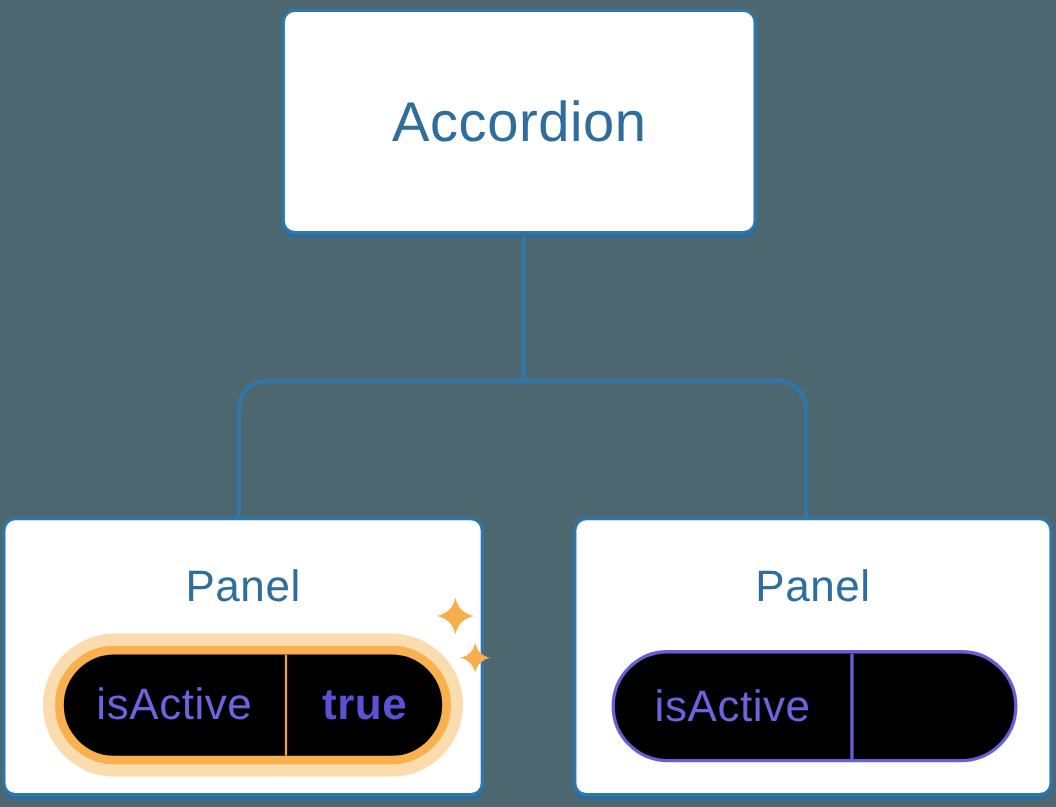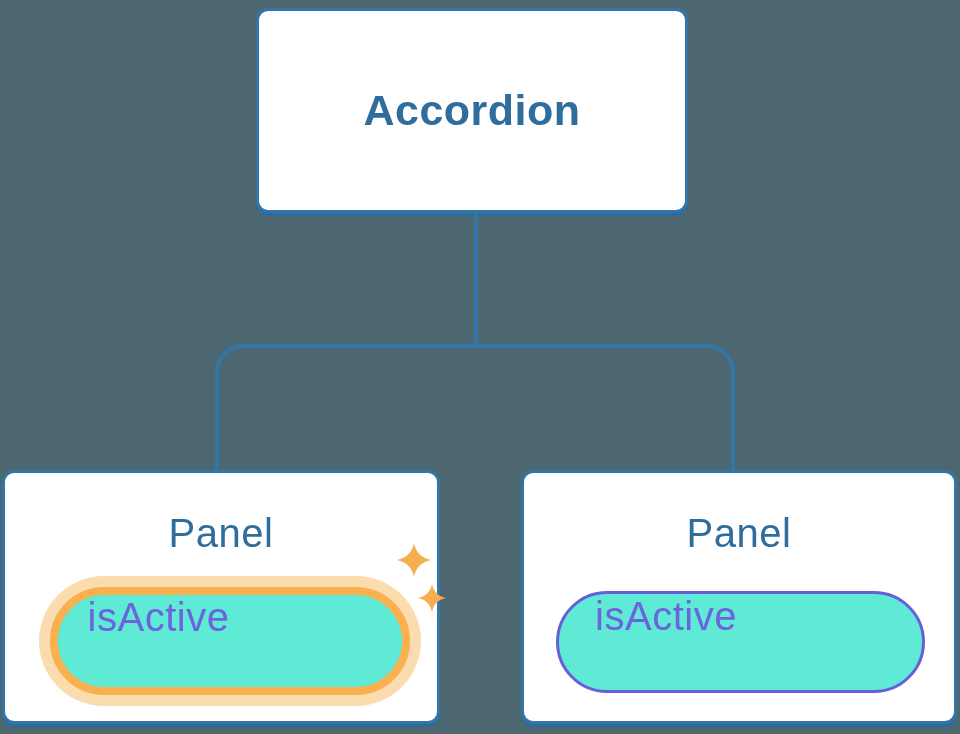--- a/index.html
+++ b/index.html
@@ -33,21 +33,21 @@
     border:3px solid var(--connector);
     border-radius:12px;
     box-shadow:0 3px 0 var(--connector-shadow);
   }
   .accordion-node {
     left:256px; top:8px; width:432px; height:205px;
     display:flex; align-items:center; justify-content:center;
   }
   .node-title {
     color:var(--node-title);
-    font-size:43px; font-weight:700; letter-spacing:0.5px;
+    font-size:51px; font-weight:400; letter-spacing:0.5px;
   }
 
   
   .stem {
     position:absolute; left:474px; top:214px;
     width:4px; height:134px;
     background:var(--connector);
   }
   .branch {
     position:absolute; left:215px; top:344px;
@@ -67,23 +67,22 @@
     text-align:center;
     color:var(--node-title);
     font-size:40px; font-weight:500; letter-spacing:0.5px;
   }
 
   
   .pill {
     position:absolute;
     display:flex; align-items:stretch;
     border-radius:999px;
-    background:#5eead4;
+    background:#000000;
     overflow:hidden;
-    flex-direction:column;
   }
   .pill-active {
     left:45px; top:114px; width:360px; height:108px;
     border:8px solid var(--highlight-ring);
     box-shadow:0 0 0 11px var(--highlight-halo);
   }
   .pill-inactive {
     left:32px; top:118px; width:369px; height:102px;
     border:3px solid var(--state-border-inactive);
   }
@@ -118,20 +117,21 @@
 
   <div class="stem"></div>
   <div class="branch"></div>
 
   <div class="node panel panel-left">
     <div class="panel-title">Panel</div>
 
     <div class="pill pill-active">
       <div class="cell cell-key">isActive</div>
       <div class="divider-orange"></div>
+      <div class="cell cell-value active">true</div>
     </div>
 
     <svg class="sparkles" width="56" height="76" viewBox="0 0 56 76" aria-hidden="true">
       <path d="M20 3 C22 12.5 27.5 18 37 20 C27.5 22 22 27.5 20 37 C18 27.5 12.5 22 3 20 C12.5 18 18 12.5 20 3 Z"></path>
       <path d="M38 44 C39.7 51.8 44.2 56.3 52 58 C44.2 59.7 39.7 64.2 38 72 C36.3 64.2 31.8 59.7 24 58 C31.8 56.3 36.3 51.8 38 44 Z"></path>
     </svg>
   </div>
 
   <div class="node panel panel-right">
     <div class="panel-title">Panel</div>

